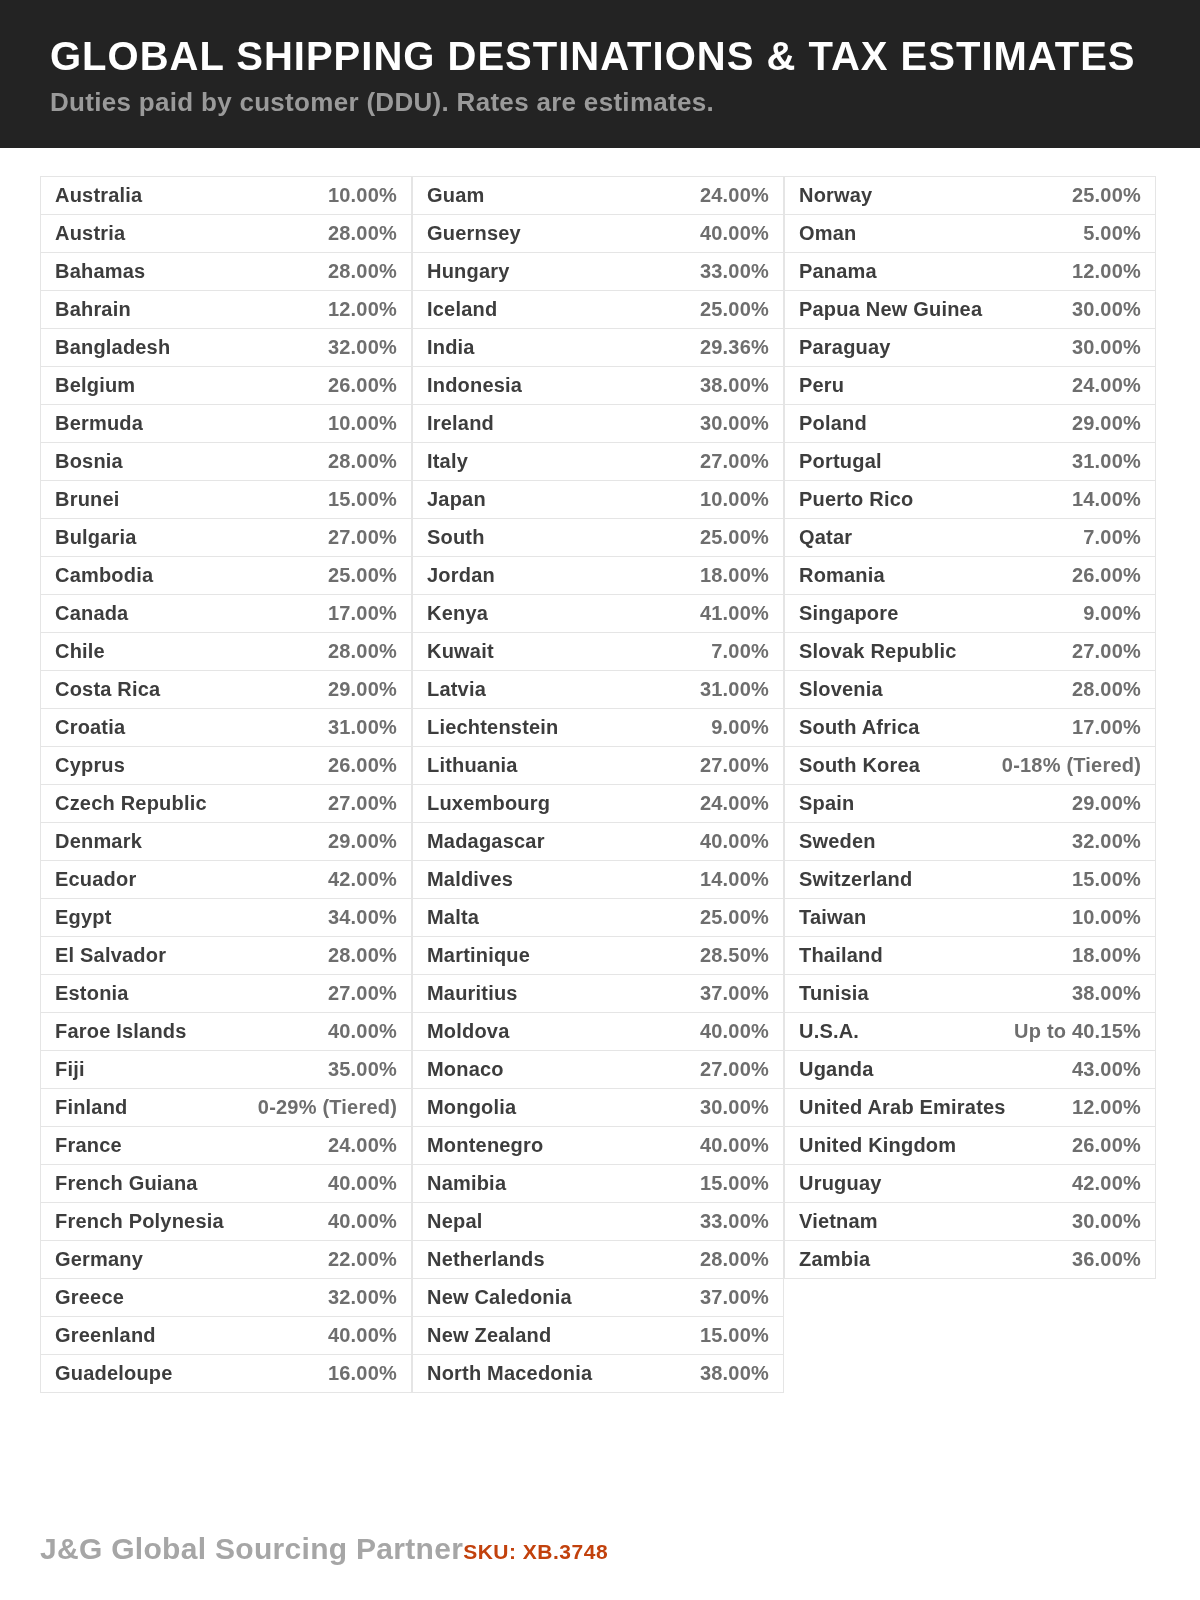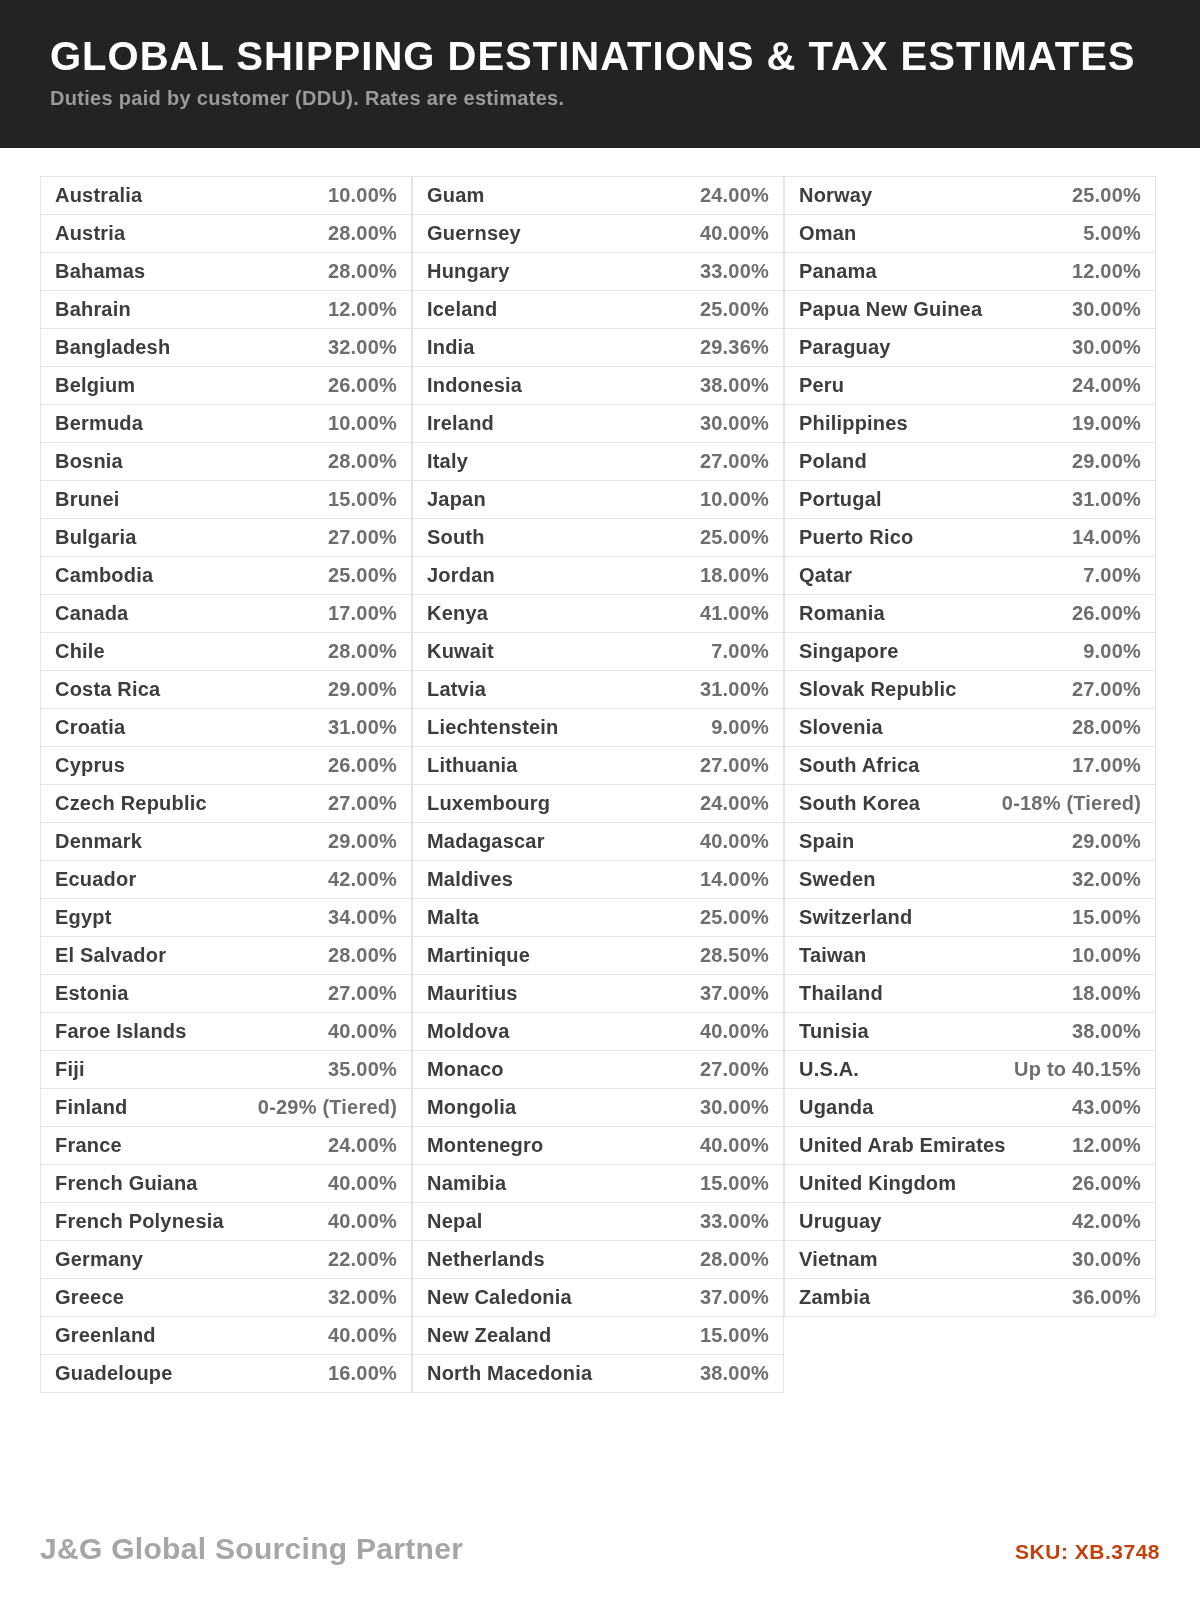--- a/index.html
+++ b/index.html
@@ -22,21 +22,21 @@
   .banner h1 {
     color: #ffffff;
     font-size: 40px;
     font-weight: 800;
     letter-spacing: 1px;
     line-height: 1.1;
     white-space: nowrap;
   }
   .banner p {
     color: #9a9a9a;
-    font-size: 20px;
+    font-size: 26px;
     font-weight: 700;
     margin-top: 9px;
     letter-spacing: 0.3px;
   }
 
   
   .table-wrap {
     padding: 28px 44px 0 40px;
     display: flex;
     align-items: flex-start;
@@ -66,21 +66,20 @@
     letter-spacing: 0.2px;
     white-space: nowrap;
     margin-left: 8px;
   }
 
   
   .footer {
     margin-top: auto;
     padding: 0 40px 34px 40px;
     display: flex;
-    justify-content: space-between;
     align-items: baseline;
   }
   .brand {
     color: #a6a6a6;
     font-size: 30px;
     font-weight: 800;
     letter-spacing: 0.3px;
   }
   .sku {
     color: #c2410c;
@@ -446,24 +445,20 @@
   <div class="row">
     <span class="country">Paraguay</span>
     <span class="rate">30.00%</span>
   </div>
 
   <div class="row">
     <span class="country">Peru</span>
     <span class="rate">24.00%</span>
   </div>
 
-  <div class="row">
-    <span class="country">Philippines</span>
-    <span class="rate">19.00%</span>
-  </div>
 
   <div class="row">
     <span class="country">Poland</span>
     <span class="rate">29.00%</span>
   </div>
 
   <div class="row">
     <span class="country">Portugal</span>
     <span class="rate">31.00%</span>
   </div>

